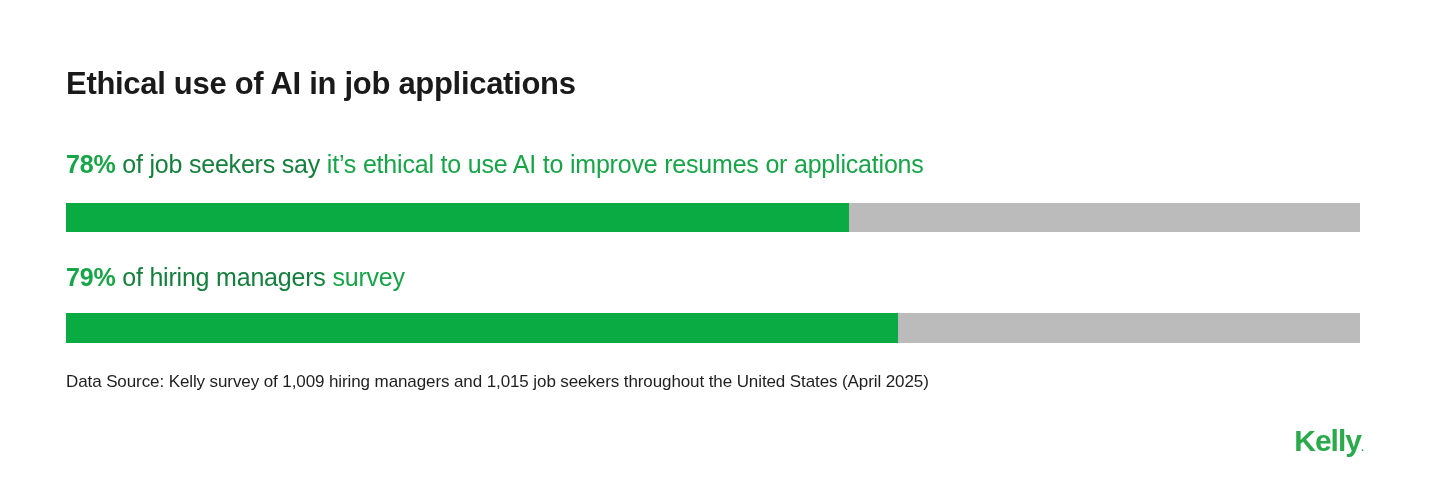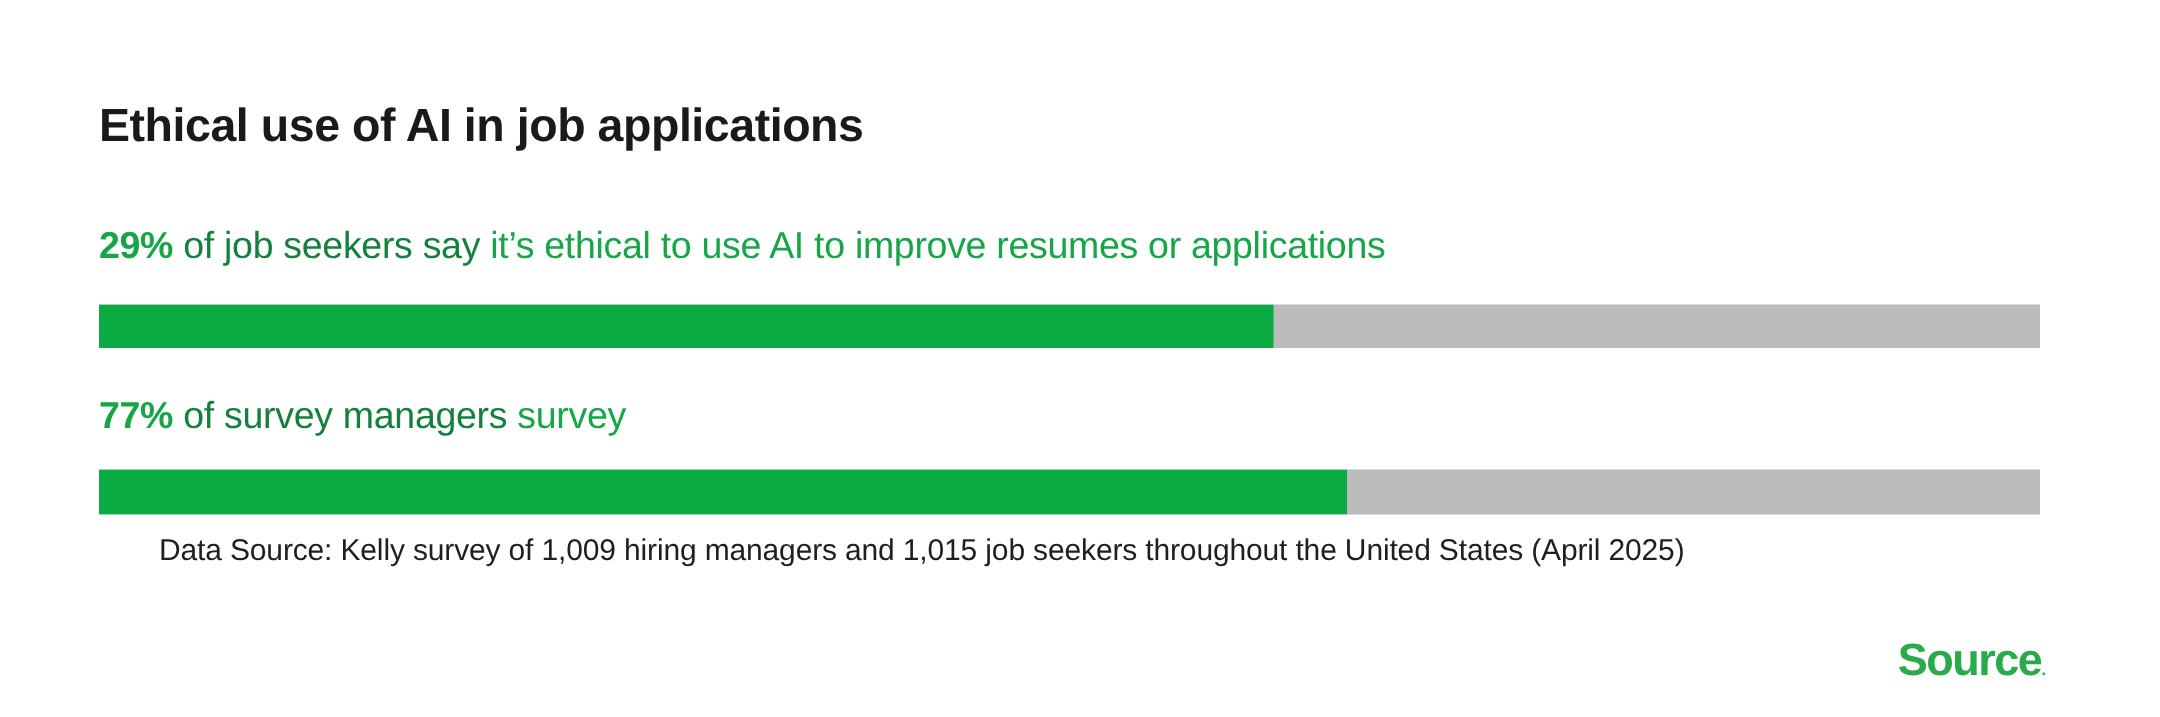--- a/index.html
+++ b/index.html
@@ -75,26 +75,25 @@
     position: absolute;
     left: 0;
     top: 0;
     height: 100%;
     background: #0bab43;
   }
 
   .source {
     position: absolute;
     left: 66px;
-    top: 356px;
-    font-size: 20px;
+    top: 372px;
+    font-size: 17px;
     letter-spacing: -0.1px;
     color: #1f1f1f;
     white-space: nowrap;
-    margin-left: 40px;
   }
 
   .logo {
     position: absolute;
     right: 28px;
     top: 424px;
     font-size: 30px;
     font-weight: bold;
     letter-spacing: -1px;
     color: #2aaa4b;
@@ -108,32 +107,32 @@
   }
 </style>
 </head>
 <body>
 
 <div class="infographic">
 
   <div class="title">Ethical use of AI in job applications</div>
 
   <div class="stat-line stat-line-1">
-    <span class="pct">29%</span><span class="plain"> of job seekers say </span><span class="accent">it’s ethical to use AI to improve resumes or applications</span>
+    <span class="pct">78%</span><span class="plain"> of job seekers say </span><span class="accent">it’s ethical to use AI to improve resumes or applications</span>
   </div>
 
   <div class="bar bar-1">
     <div class="bar-fill" id="fill-0" style="width: 60.5%; background: rgb(11, 171, 67);"></div>
   </div>
 
   <div class="stat-line stat-line-2">
-    <span class="pct">77%</span><span class="plain"> of survey managers </span><span class="accent">survey</span>
+    <span class="pct">79%</span><span class="plain"> of hiring managers </span><span class="accent">survey</span>
   </div>
 
   <div class="bar bar-2">
     <div class="bar-fill" id="fill-1" style="width: 64.3%; background: rgb(11, 171, 67);"></div>
   </div>
 
   <div class="source">Data Source: Kelly survey of 1,009 hiring managers and 1,015 job seekers throughout the United States (April 2025)</div>
 
-  <div class="logo"><span>Source</span><span class="tm">.</span></div>
+  <div class="logo"><span>Kelly</span><span class="tm">.</span></div>
 
 </div>
 
 </body></html>

